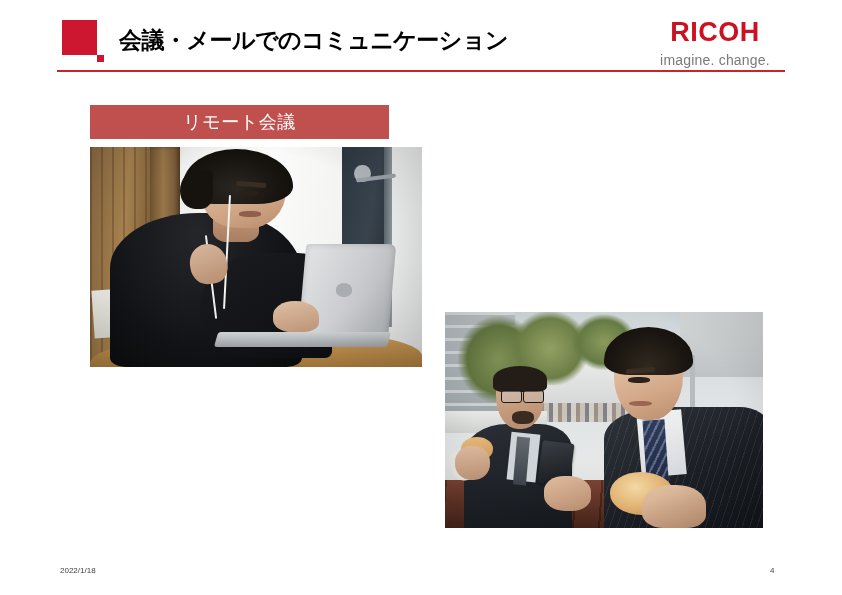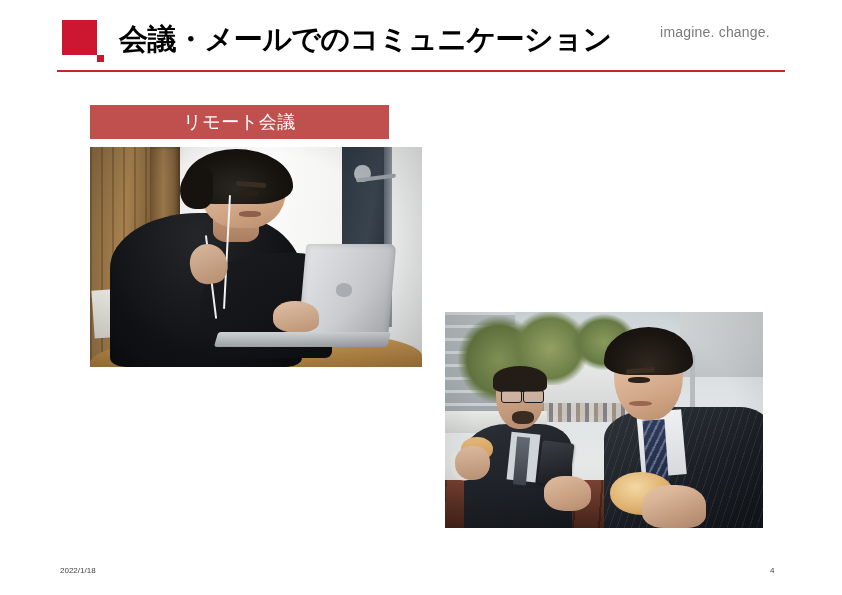--- a/index.html
+++ b/index.html
@@ -36,21 +36,21 @@
     background: #cd1630;
   }
   .slide-title {
     position: absolute;
     left: 119px;
     top: 20px;
     width: 520px;
     height: 40px;
     display: flex;
     align-items: center;
-    font-size: 29px;
+    font-size: 23px;
     font-weight: bold;
     color: #000000;
     letter-spacing: -0.5px;
     white-space: nowrap;
   }
   .ricoh-logo {
     position: absolute;
     right: 57px;
     top: 18px;
     width: 140px;
@@ -480,20 +480,21 @@
 <body>
 
 <div id="slide">
 
   <div class="hdr-square"></div>
   <div class="hdr-square-dot"></div>
 
   <div class="slide-title">会議・メールでのコミュニケーション</div>
 
   <div class="ricoh-logo">
+    <div class="ricoh-word">RICOH</div>
     <div class="ricoh-tag">imagine. change.</div>
   </div>
 
   <div class="hdr-rule"></div>
 
   <div class="banner" id="banner-remote">リモート会議</div>
 
   <div class="photo" id="photo-remote-meeting">
     <div class="ph-layer p1-window"></div>
     <div class="ph-layer p1-wood"></div>

